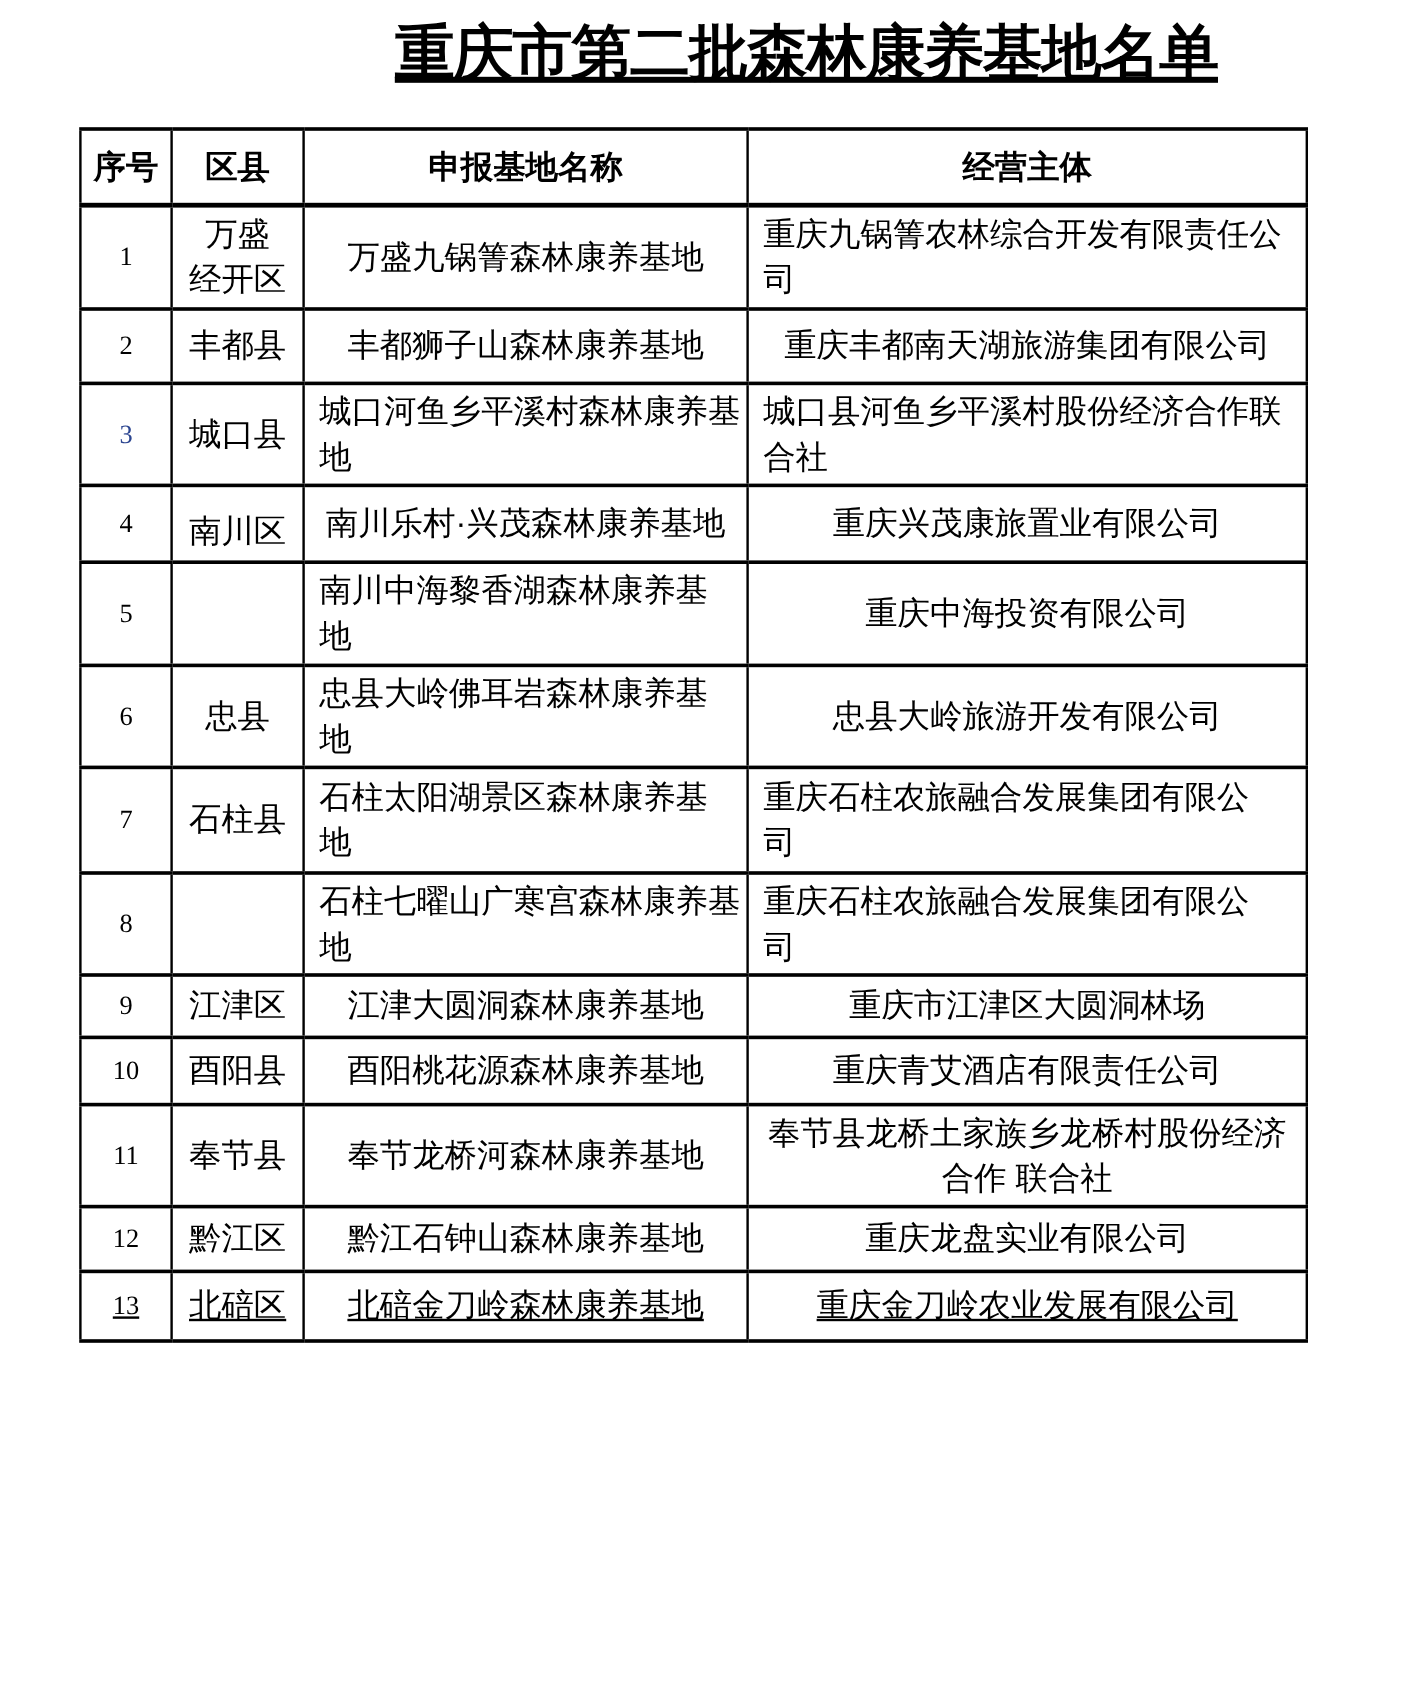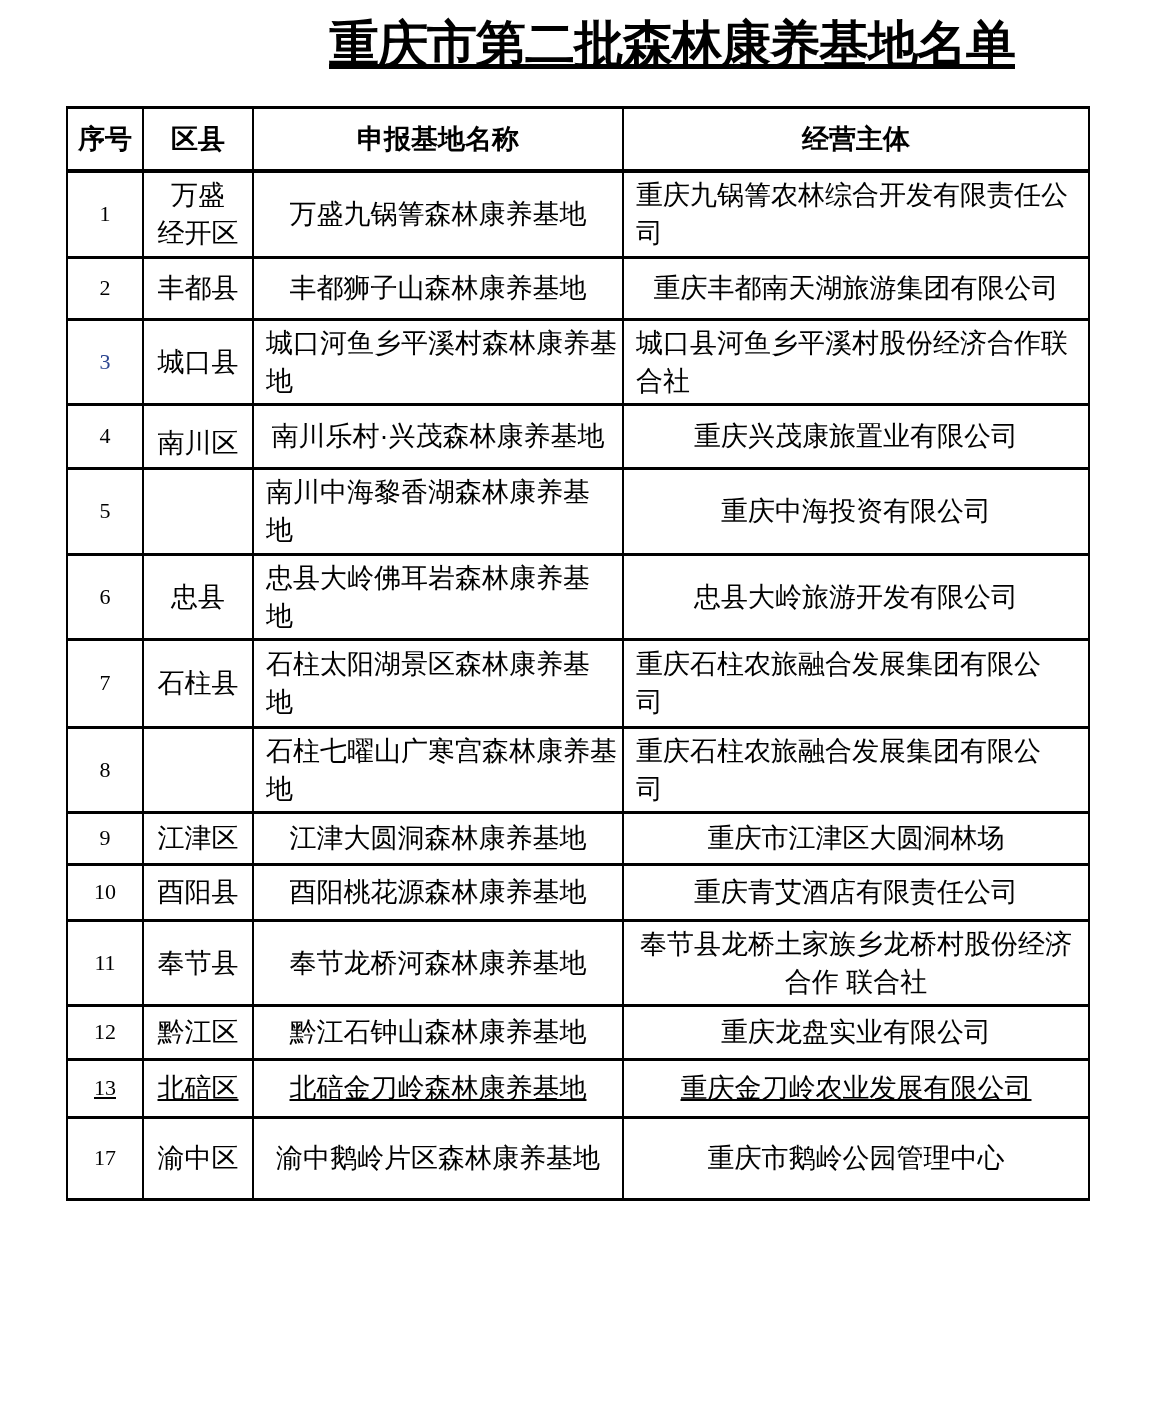--- a/index.html
+++ b/index.html
@@ -160,20 +160,14 @@
         <td class="district">黔江区</td>
         <td class="base">黔江石钟山森林康养基地</td>
         <td class="operator">重庆龙盘实业有限公司</td>
       </tr>
       <tr>
         <td class="serial">13</td>
         <td class="district">北碚区</td>
         <td class="base">北碚金刀岭森林康养基地</td>
         <td class="operator">重庆金刀岭农业发展有限公司</td>
       </tr>
-      <tr>
-        <td class="serial">17</td>
-        <td class="district">渝中区</td>
-        <td class="base">渝中鹅岭片区森林康养基地</td>
-        <td class="operator">重庆市鹅岭公园管理中心</td>
-      </tr>
     </tbody>
 </table>
 
 </body></html>

